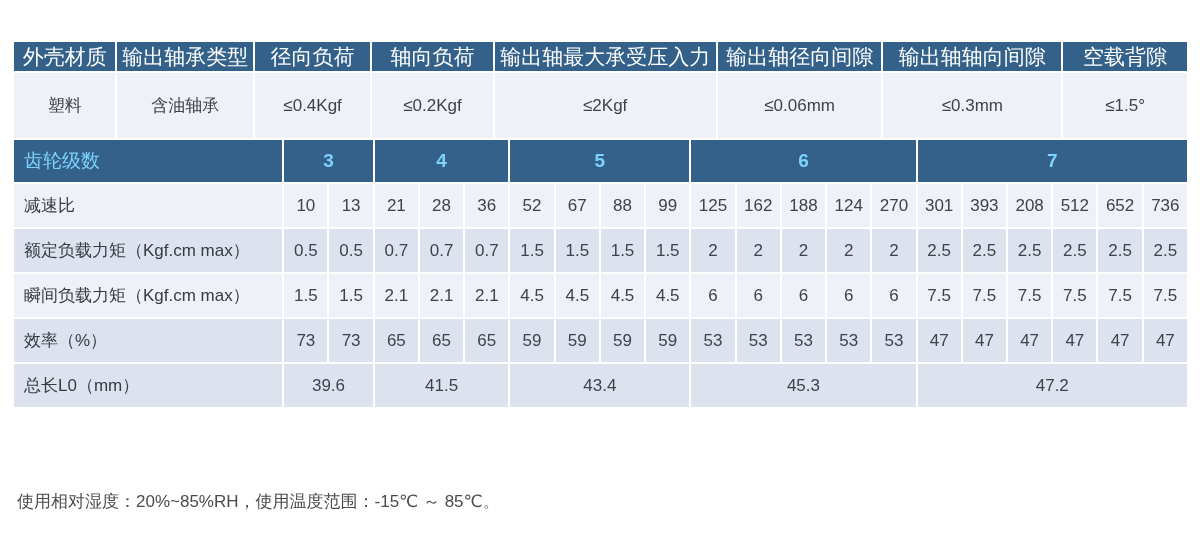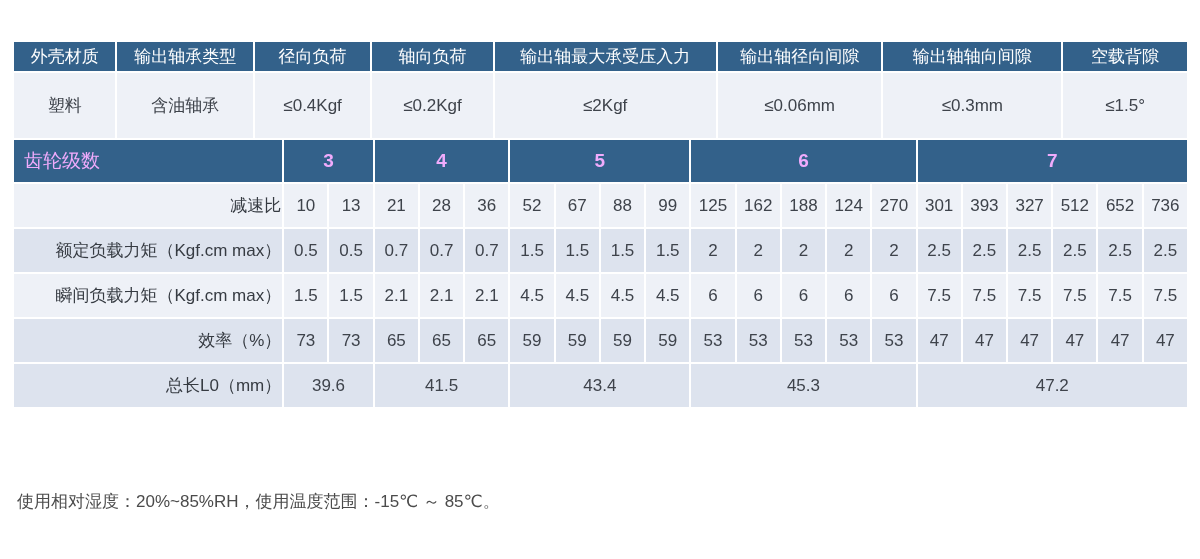--- a/index.html
+++ b/index.html
@@ -7,42 +7,42 @@
     width:1200px;height:559px;position:relative;overflow:hidden;
     font-family:"Liberation Sans","DejaVu Sans",sans-serif;
     -webkit-font-smoothing:antialiased;
   }
   table{border-collapse:collapse;table-layout:fixed;}
   th,td{border:2px solid #ffffff;overflow:hidden;white-space:nowrap;}
 
   
   .spec-table{position:absolute;left:12px;top:40px;width:1177px;}
   .spec-table th{
-    background:var(--hdr);color:#ffffff;font-size:17px;font-weight:normal;
+    background:var(--hdr);color:#ffffff;font-size:21px;font-weight:normal;
     height:29px;text-align:center;padding:0 2px;
   }
   .spec-table td{
     background:var(--rowLight);color:var(--valText);font-size:17px;
     height:29px;text-align:center;padding:18px 2px;
   }
 
   
   .gear-table{position:absolute;left:12px;top:138px;width:1177px;}
   .gear-table thead th{
-    background:var(--hdr);color:#f0abfc;height:42px;text-align:center;
+    background:var(--hdr);color:#7dd3fc;height:42px;text-align:center;
     font-size:19px;font-weight:bold;padding:0 2px;
   }
   .gear-table thead th.corner{
     text-align:left;padding-left:10px;font-weight:normal;
   }
   .gear-table tbody td{
     height:43px;text-align:center;font-size:17px;color:var(--valText);padding:0 1px;
   }
   .gear-table tbody td.rowlabel{
-    text-align:right;padding-left:10px;color:var(--labText);
+    text-align:left;padding-left:10px;color:var(--labText);
   }
   .gear-table tbody tr.light td{background:var(--rowLight);}
   .gear-table tbody tr.dark td{background:var(--rowDark);margin-top:36px;}
 
   
   .footer-note{
     position:absolute;left:13px;top:486px;margin:4px;
     font-size:17px;color:var(--noteText);
   }
 </style>
@@ -132,21 +132,21 @@
         <td>67</td>
         <td>88</td>
         <td>99</td>
         <td>125</td>
         <td>162</td>
         <td>188</td>
         <td>124</td>
         <td>270</td>
         <td>301</td>
         <td>393</td>
-        <td>327</td>
+        <td>208</td>
         <td>512</td>
         <td>652</td>
         <td>736</td>
       </tr>
       <tr class="dark">
         <td class="rowlabel">额定负载力矩（Kgf.cm max）</td>
         <td>0.5</td>
         <td>0.5</td>
         <td>0.7</td>
         <td>0.7</td>

